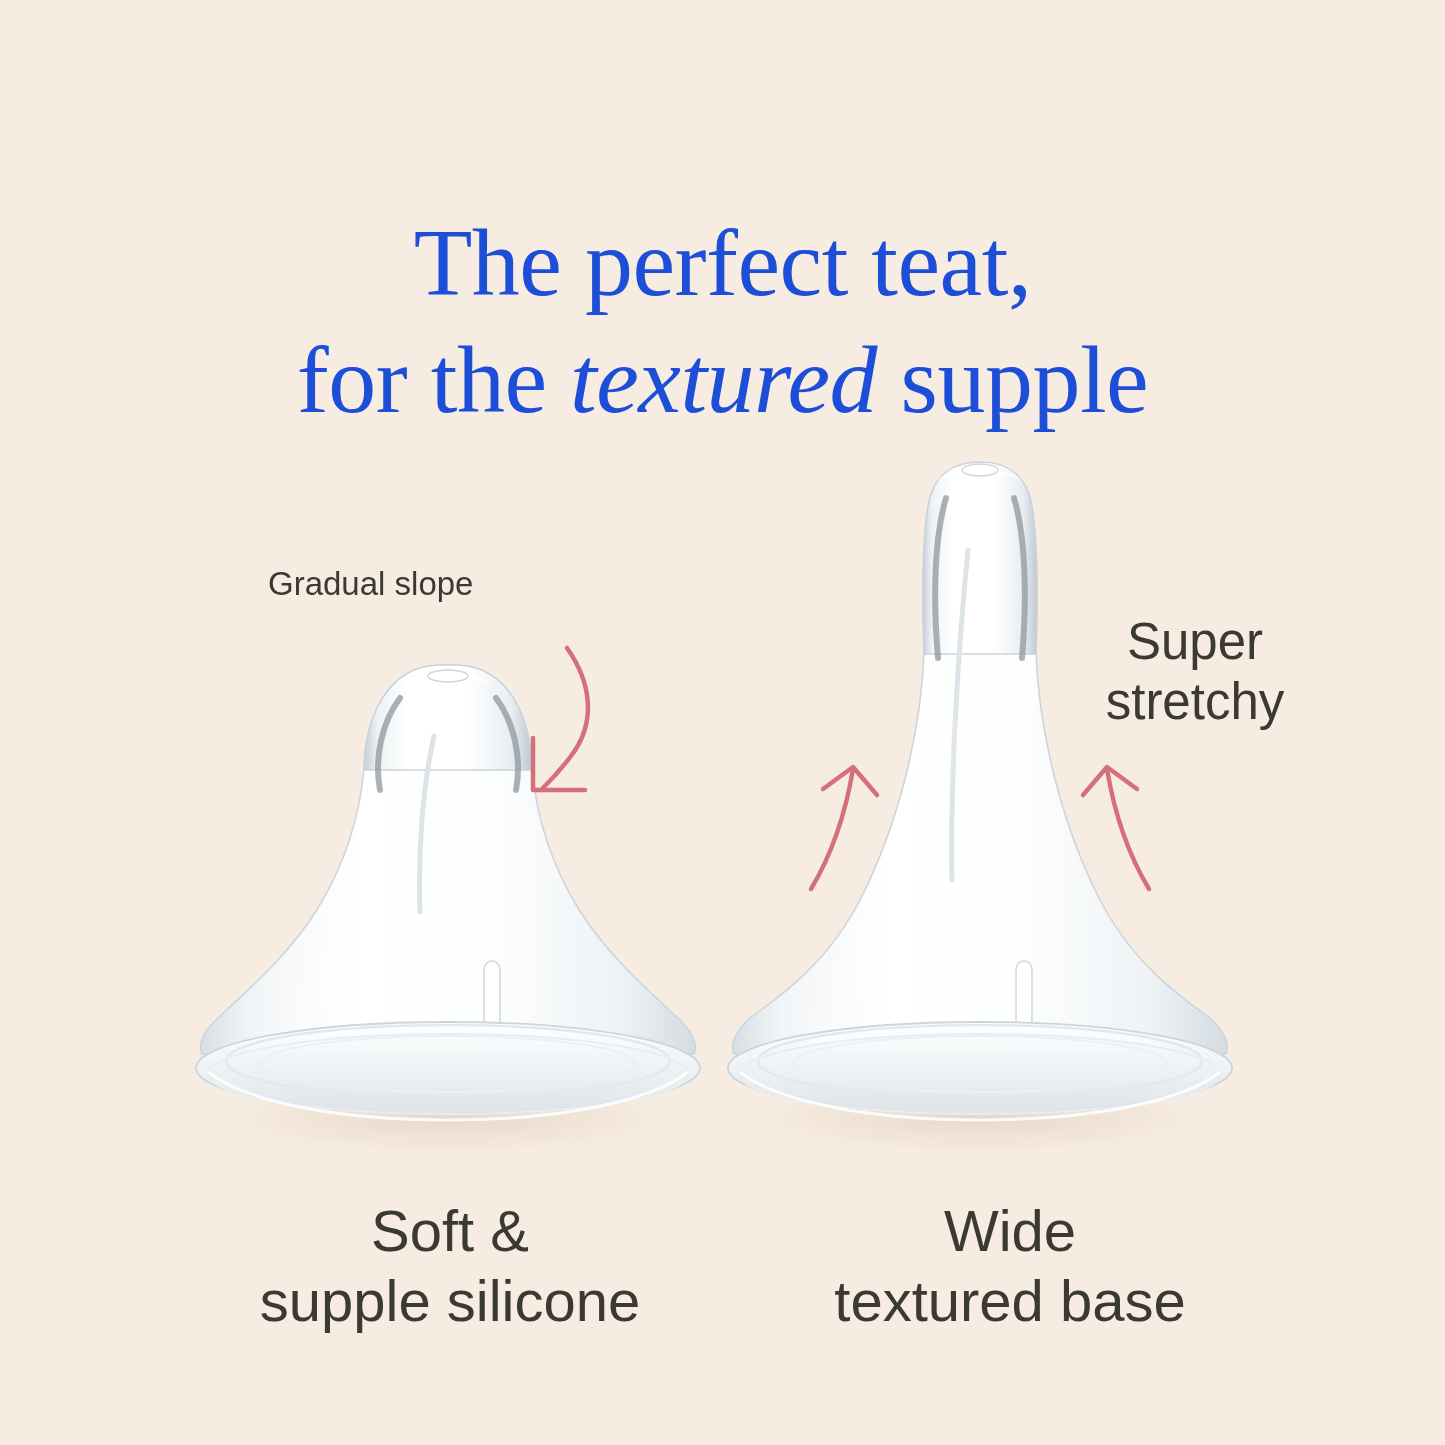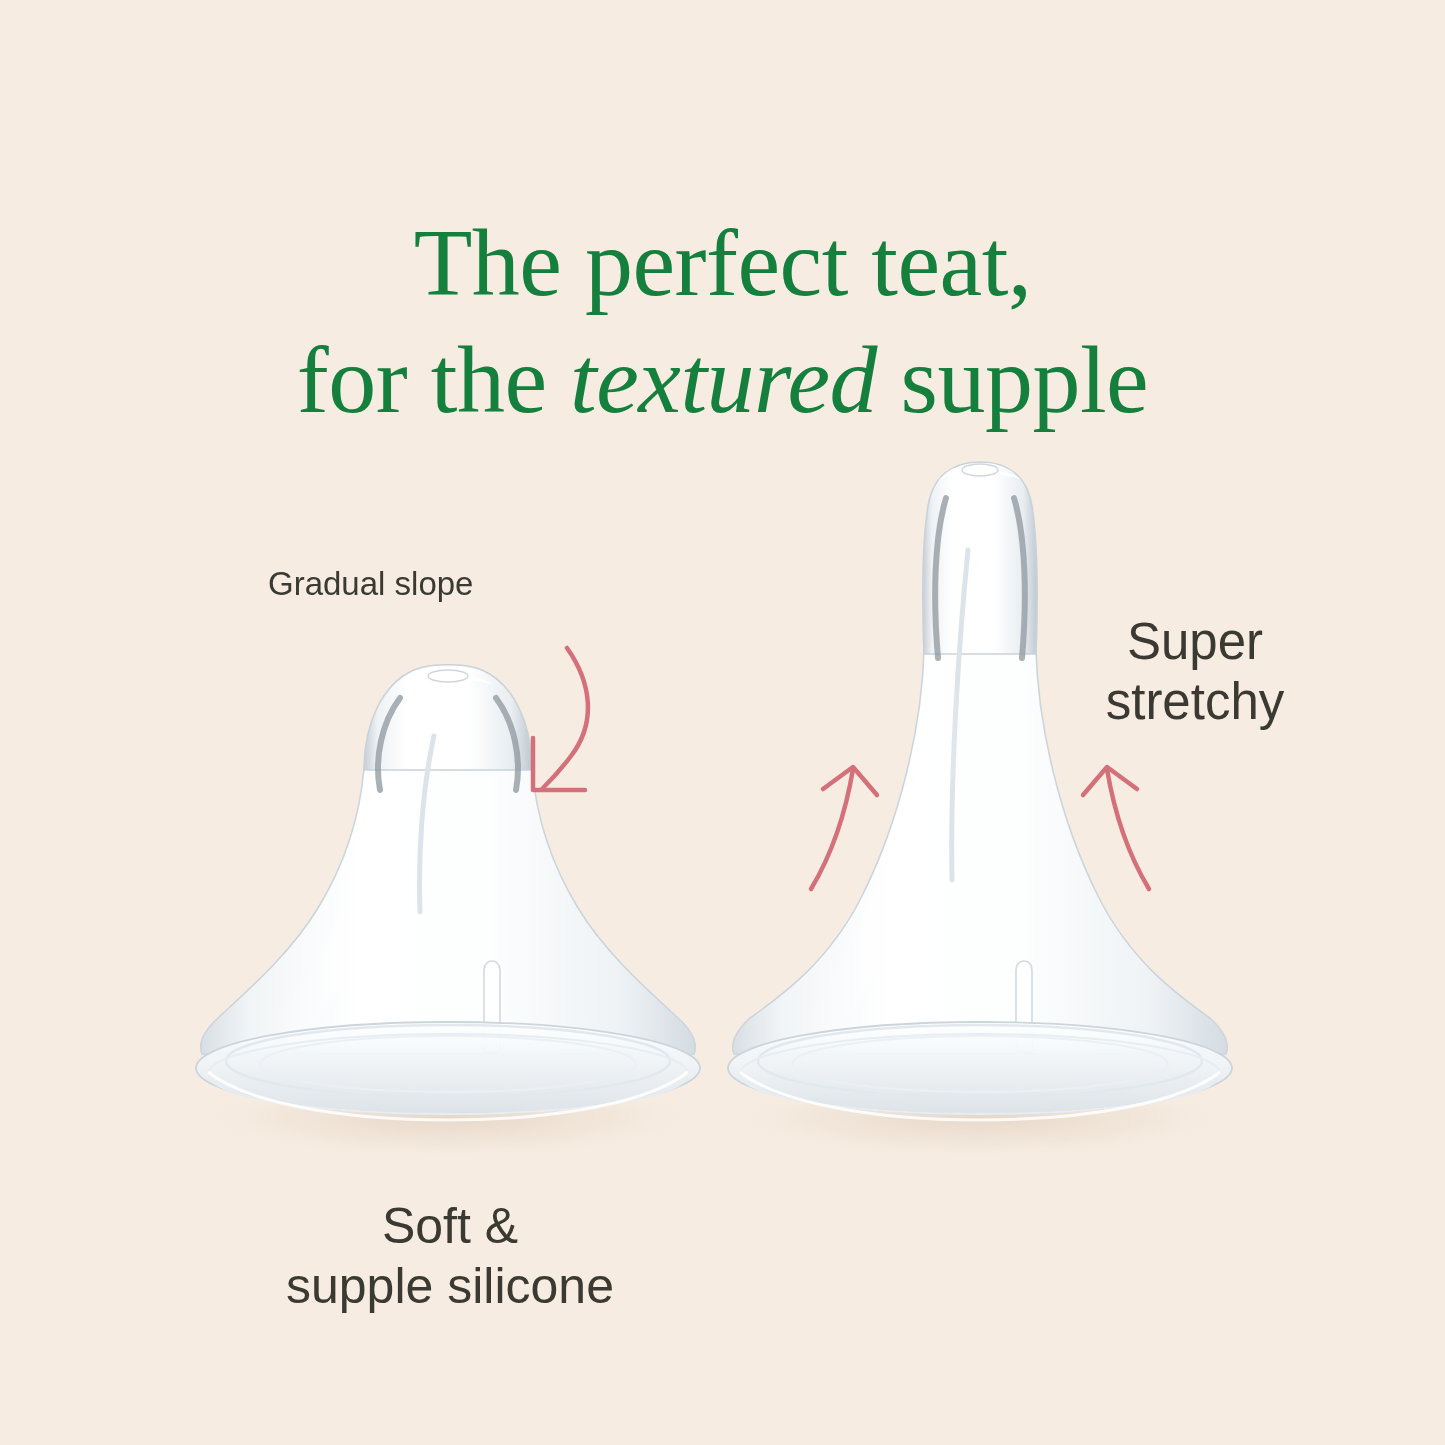--- a/index.html
+++ b/index.html
@@ -19,21 +19,21 @@
     overflow: hidden;
   }
 
   
   #headline {
     position: absolute;
     left: 0;
     top: 140px;
     width: 1445px;
     text-align: center;
-    color: #15803d;
+    color: #1d4ed8;
     font-family: "Liberation Serif", "DejaVu Serif", serif;
     font-size: 96px;
     line-height: 1.22;
     letter-spacing: -0.5px;
     font-weight: 400;
   }
   #headline .hl-line { display: block; white-space: nowrap; }
   #headline .hl-em { font-style: italic; }
 
   
@@ -56,21 +56,21 @@
     top: 612px;
     font-size: 51px;
     text-align: center;
     width: 230px;
   }
   .caption {
     position: absolute;
     color: #3a3a33;
     font-family: "Liberation Sans", "DejaVu Sans", sans-serif;
     font-weight: 300;
-    font-size: 50px;
+    font-size: 58px;
     line-height: 1.2;
     text-align: center;
     white-space: pre-line;
   }
   #caption-left  { left: 160px;  top: 1196px; width: 580px; }
   #caption-right { left: 720px;  top: 1196px; width: 580px; }
 
   
   .arrow-svg { position: absolute; overflow: visible; }
   #arrow-gradual-slope { left: 505px; top: 630px; }
@@ -256,14 +256,16 @@
   </svg>
 
   <div class="callout" id="label-gradual-slope">Gradual slope</div>
 
   <div class="callout" id="label-super-stretchy">Super
 stretchy</div>
 
   <div class="caption" id="caption-left">Soft &amp;
 supple silicone</div>
 
+  <div class="caption" id="caption-right">Wide
+textured base</div>
 
 </div>
 
 </body></html>

